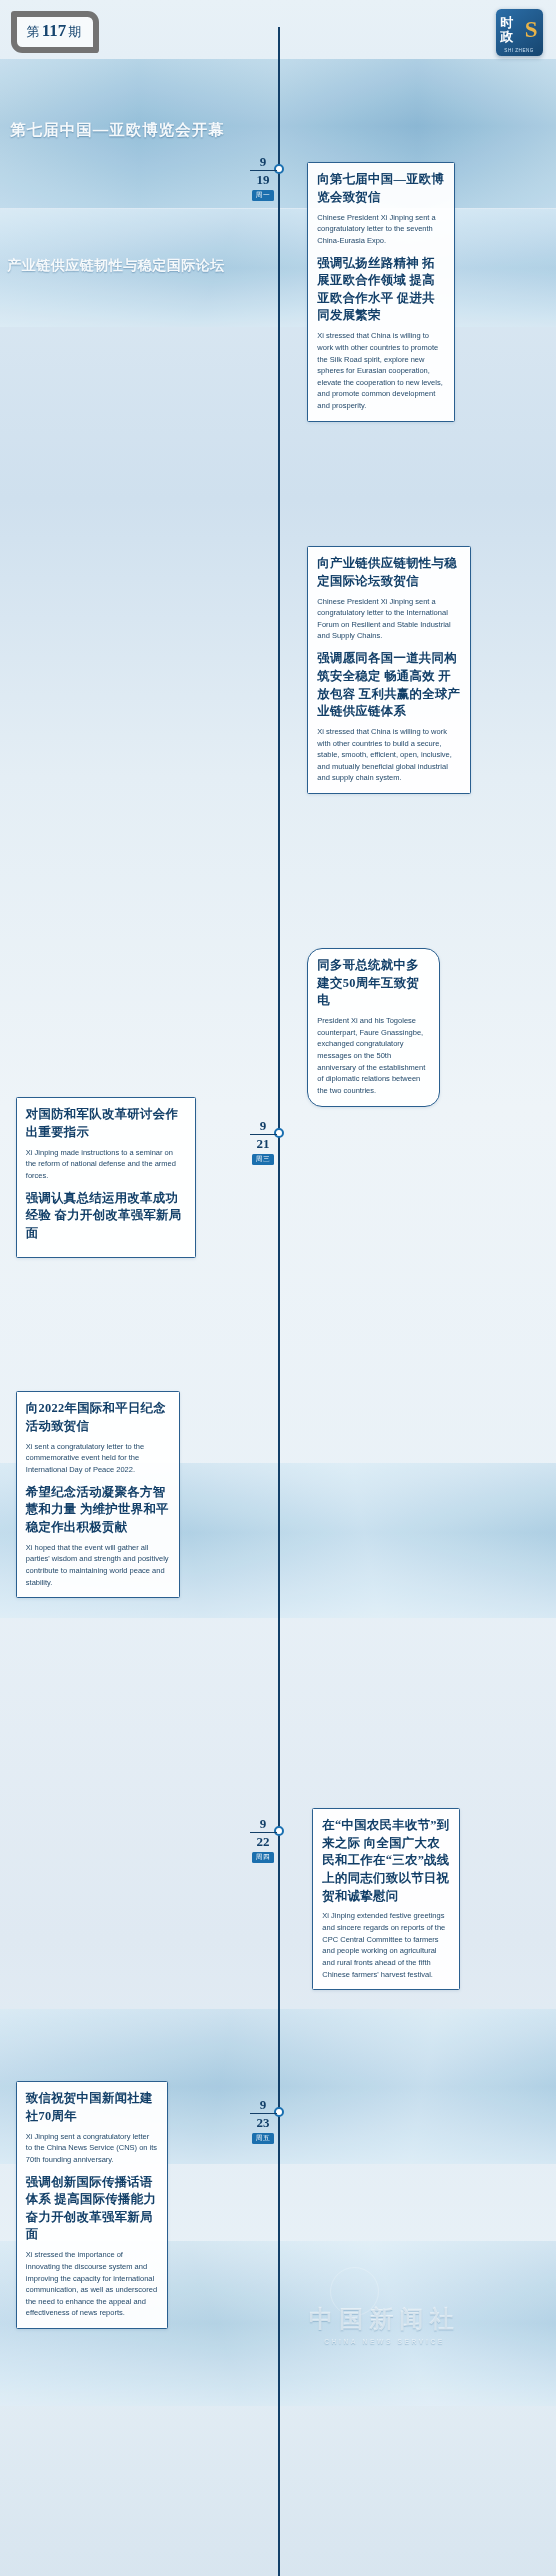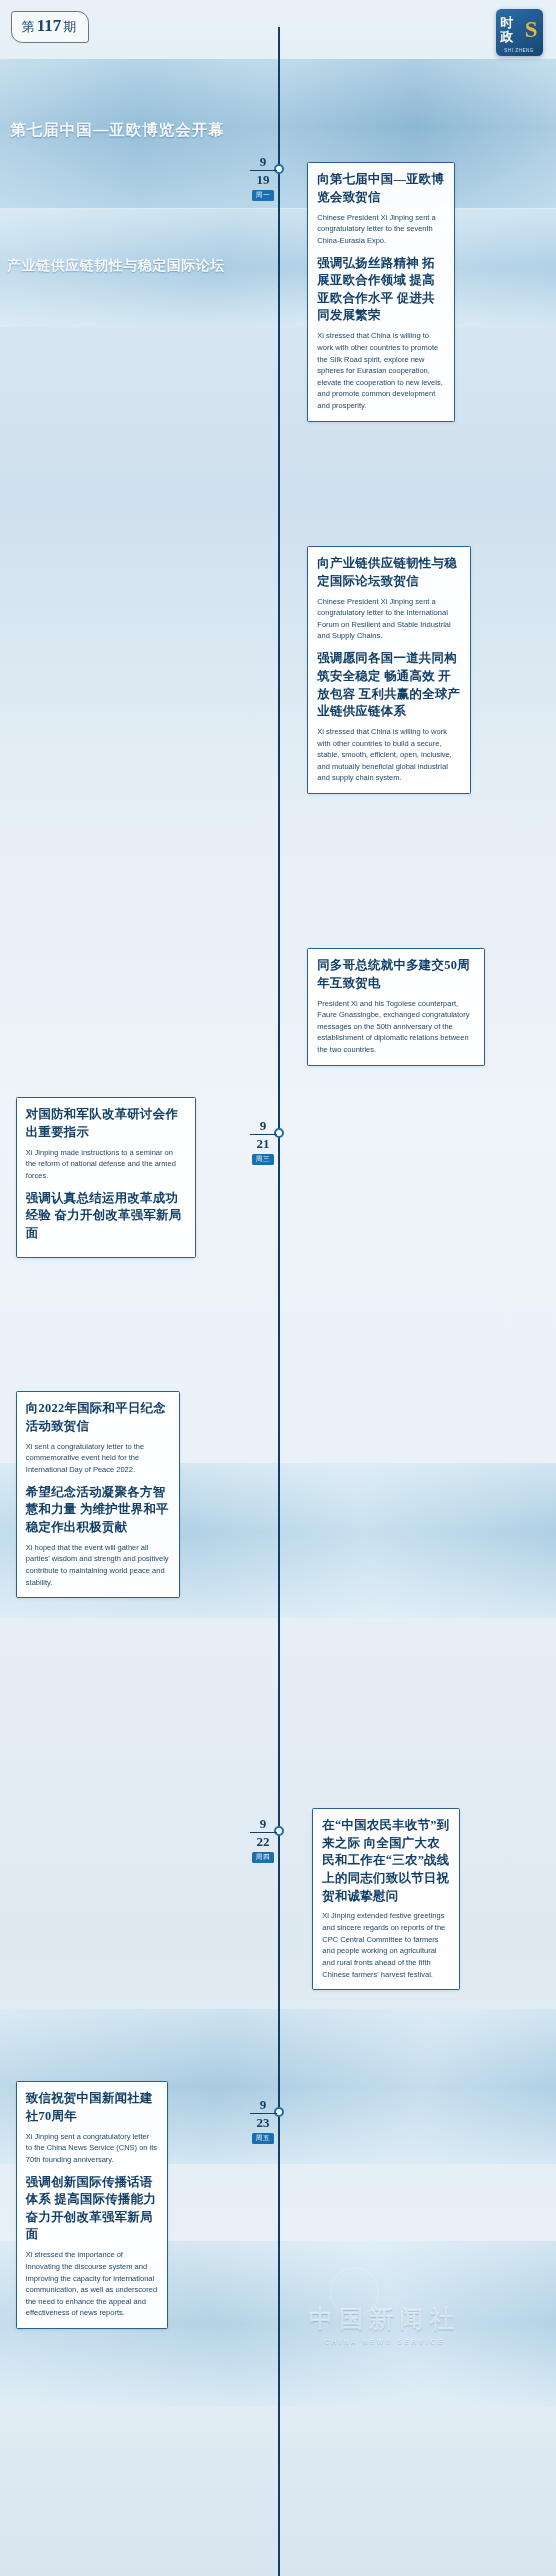--- a/index.html
+++ b/index.html
@@ -78,21 +78,21 @@
   .seal {
     position:absolute; left:330px; top:2267px;
     width:49px; height:49px; border-radius:50%;
     border:1.5px solid rgba(255,255,255,.45);
     opacity:.5;
   }
   
   .issue-badge {
     position:absolute; left:11.3px; top:11.3px;
     padding:4.1px 11.3px 5.2px 9.3px;
-    border:1px solid #737373;
+    border:6px solid #737373;
     border-radius:3.1px 11.3px 3.1px 11.3px;
     background:rgba(255,255,255,.65);
     color:#16456f;
     font-size:13px;
     font-family:"Liberation Serif", serif;
     white-space:nowrap;
   }
   .issue-badge .num {
     font-size:17px; font-weight:bold; margin:0 2.1px;
     font-family:"Liberation Serif", serif;
@@ -221,21 +221,21 @@
   <div class="p-en">Xi stressed that China is willing to work with other countries to promote the Silk Road spirit, explore new spheres for Eurasian cooperation, elevate the cooperation to new levels, and promote common development and prosperity.</div>
 </div>
 
 <div class="card" style="left:307px; top:546px; width:164px;">
   <div class="h-cn">向产业链供应链韧性与稳定国际论坛致贺信</div>
   <div class="p-en">Chinese President Xi Jinping sent a congratulatory letter to the International Forum on Resilient and Stable Industrial and Supply Chains.</div>
   <div class="h-cn">强调愿同各国一道共同构筑安全稳定 畅通高效 开放包容 互利共赢的全球产业链供应链体系</div>
   <div class="p-en">Xi stressed that China is willing to work with other countries to build a secure, stable, smooth, efficient, open, inclusive, and mutually beneficial global industrial and supply chain system.</div>
 </div>
 
-<div class="card" style="left:307px; top:948px; width:178px;">
+<div class="card" style="left:307px; top:948px; width:133px;border-radius:15px;">
   <div class="h-cn">同多哥总统就中多建交50周年互致贺电</div>
   <div class="p-en">President Xi and his Togolese counterpart, Faure Gnassingbe, exchanged congratulatory messages on the 50th anniversary of the establishment of diplomatic relations between the two countries.</div>
 </div>
 
 <div class="dot" style="top:1128px;"></div>
 <div class="date-chip" style="left:246px; top:1119px;">
   <div class="m">9</div>
   <div class="hr"></div>
   <div class="d">21</div>
   <div class="w">周三</div>

